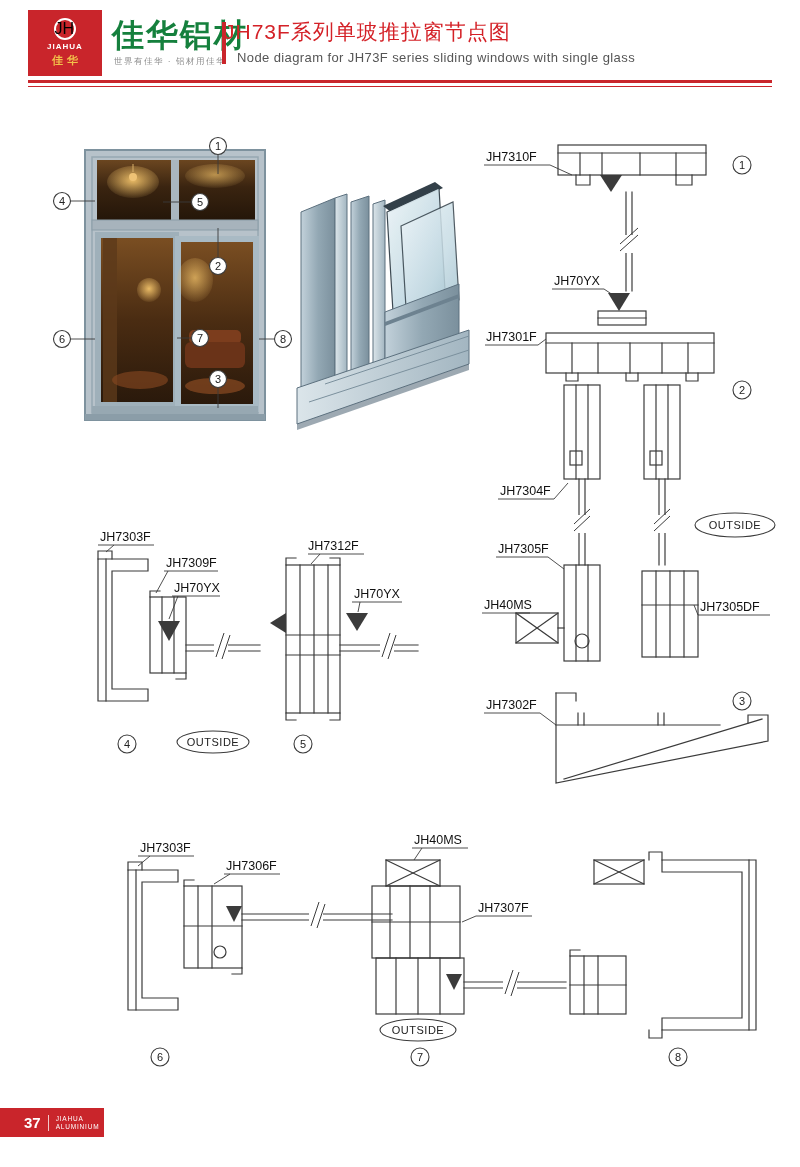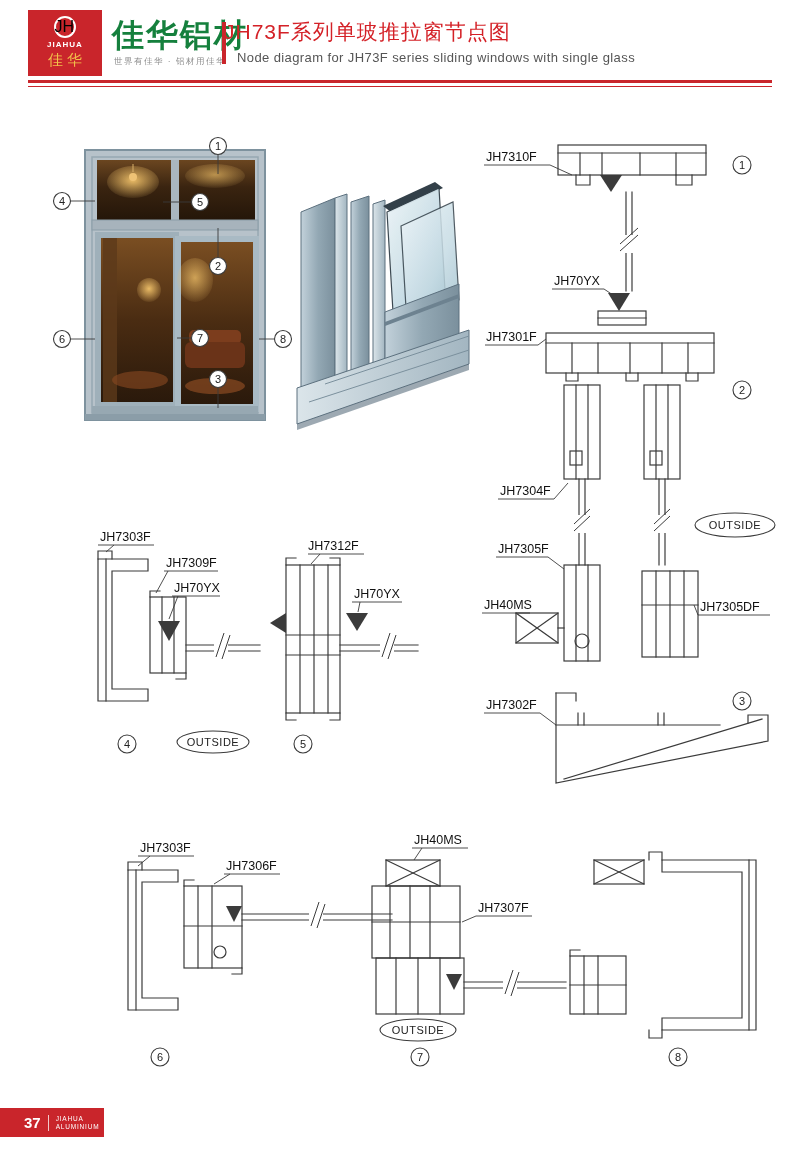--- a/index.html
+++ b/index.html
@@ -6,21 +6,21 @@
   html,body{background:#ffffff}
   .page{position:relative;width:800px;height:1167px;background:#fff;
         font-family:"Liberation Sans",sans-serif;overflow:hidden}
 
   
   .logo-box{position:absolute;left:28px;top:10px;width:74px;height:66px;background:#c9252b;
             display:flex;flex-direction:column;align-items:center;justify-content:center;gap:2px}
   .logo-emblem{width:22px;height:22px;border:2px solid #fff;border-radius:50%;
                display:flex;align-items:center;justify-content:flex-end}
   .logo-name{color:#fff;font-size:8px;letter-spacing:1px;font-weight:bold}
-  .logo-cn{color:#f2c14a;font-size:15px;font-weight:normal;letter-spacing:4px;padding-left:4px}
+  .logo-cn{color:#f2c14a;font-size:11px;font-weight:bold;letter-spacing:4px;padding-left:4px}
   .brand-name{position:absolute;left:112px;top:14px;font-size:32px;font-weight:bold;color:#15803d;letter-spacing:2px}
   .brand-tagline{position:absolute;left:114px;top:56px;font-size:8.5px;color:#8a8a8a;letter-spacing:1.5px}
   .title-divider{position:absolute;left:222px;top:22px;width:4px;height:42px;background:#c9252b}
   .title-cn{position:absolute;left:224px;top:18px;font-size:21px;font-weight:normal;color:#d42127;letter-spacing:1px}
   .title-en{position:absolute;left:237px;top:50px;font-size:13px;color:#555;letter-spacing:.4px}
   .header-rule{position:absolute;left:28px;right:28px;top:80px;height:3px;background:#c9252b}
   .header-rule-thin{position:absolute;left:28px;right:28px;top:86px;height:1px;background:#c9252b}
 
   
   svg.drawing{position:absolute}

